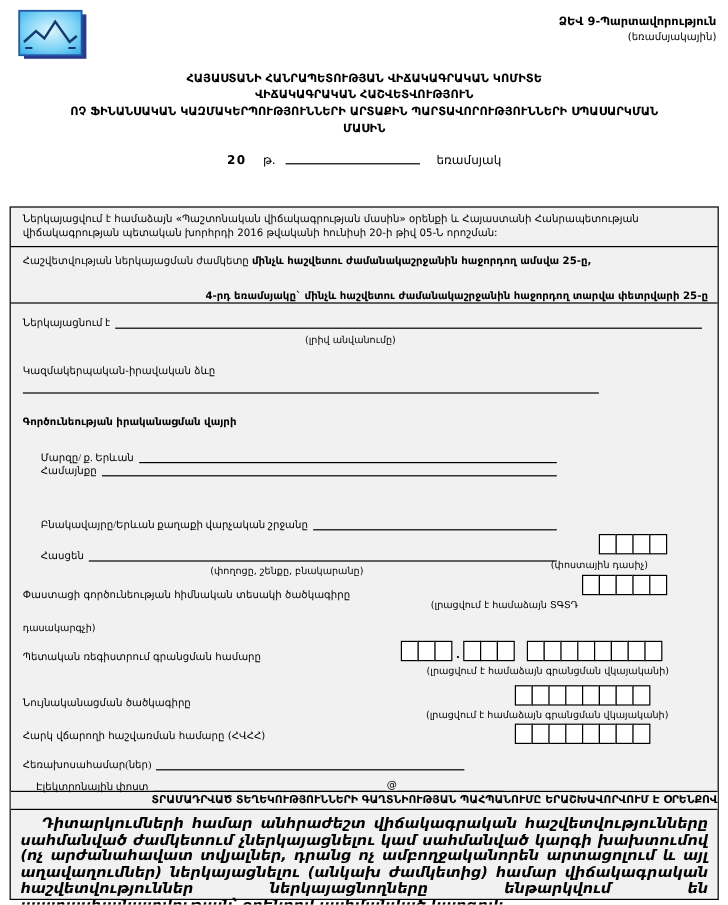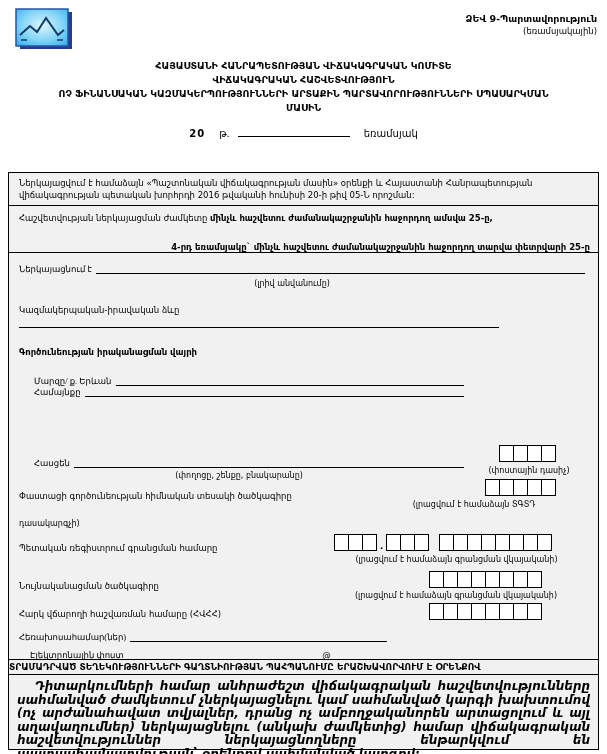--- a/index.html
+++ b/index.html
@@ -49,36 +49,36 @@
   .b { font-weight:bold; }
 
   
   .fields { position:relative; height:406px; font-size:8.5px; }
   .abs { position:absolute; }
   .frow { display:flex; align-items:flex-end; }
   .frow .lbl { white-space:nowrap; padding-right:4px;font-family:Liberation Serif, serif; }
   .frow .fill { flex:1; border-bottom:1px solid #000; height:11px; }
   .hint { font-size:8px; color:#000; }
   .center { text-align:center; }
-  .right { text-align:center; }
+  .right { text-align:left; }
 
   .cells { display:flex; }
   .cell {
     width:15px; height:17px; background:#fff;
     border:1px solid #000; flex:0 0 auto;
   }
   .cells .cell + .cell { margin-left:-1px; }
   .cellgroups { display:flex; align-items:flex-end; }
   .cellgroups .dot { font-weight:bold; margin:0 3px; line-height:10px; }
   .cellgroups .sp { width:10px; }
 
   
   .conf {
     border-top:1.5px solid #000; border-bottom:1.5px solid #000;
-    height:16px; text-align:left; font-weight:bold; font-size:9px;
+    height:16px; text-align:right; font-weight:bold; font-size:9px;
     padding-top:2px; background:#f1f1f1;
   }
   .warning {
     padding:5px 8px 4px 8px;
     font-size:12px; font-weight:bold; font-style:italic;
     line-height:13.5px; text-align:justify; text-indent:18px;
   }
 </style>
 </head>
 <body>
@@ -144,20 +144,24 @@
       <div class="abs frow" style="top:122px; left:25px; width:430px;">
         <span class="lbl">Մարզը/ ք. Երևան</span>
         <span class="fill"></span>
       </div>
 
       <div class="abs frow" style="top:133px; left:25px; width:430px;">
         <span class="lbl">Համայնքը</span>
         <span class="fill"></span>
       </div>
 
+      <div class="abs frow" style="top:178px; left:25px; width:430px;">
+        <span class="lbl">Բնակավայրը/Երևան քաղաքի վարչական շրջանը</span>
+        <span class="fill"></span>
+      </div>
 
       <div class="abs frow" style="top:204px; left:25px; width:430px;">
         <span class="lbl">Հասցեն</span>
         <span class="fill"></span>
       </div>
       <div class="abs hint center" style="top:218px; left:80px; width:300px;">(փողոցը, շենքը, բնակարանը)</div>
 
       <div class="abs cells" style="top:192px; left:490px;">
           <span class="cell"></span>
           <span class="cell"></span>

